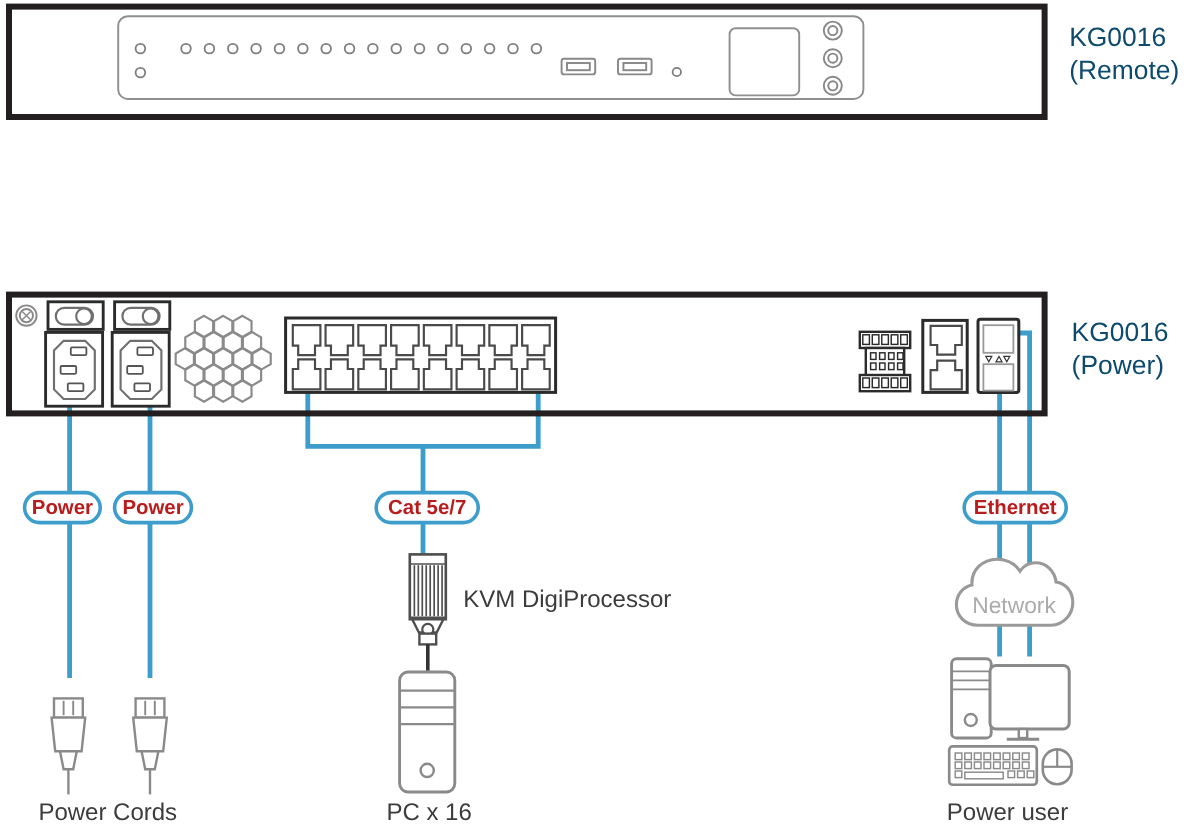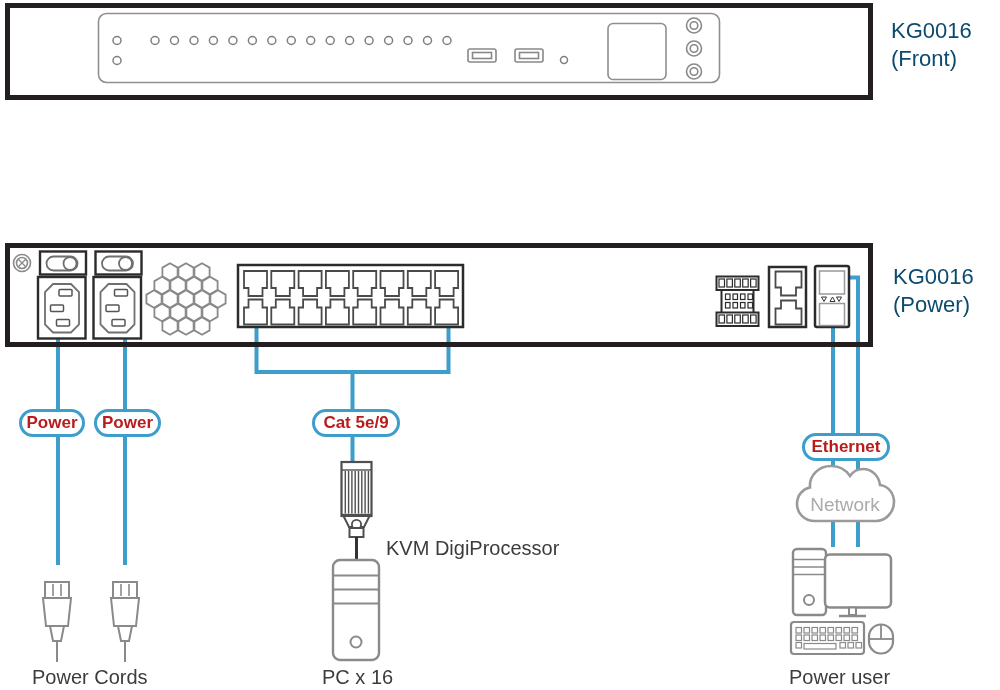--- a/index.html
+++ b/index.html
@@ -285,31 +285,31 @@
     <g>
       <rect x="869" y="624.5" width="24" height="29" rx="12" fill="#fff" stroke="#8a8a8a" stroke-width="2.2"></rect>
       <line x1="881" y1="624.5" x2="881" y2="639" stroke="#8a8a8a" stroke-width="1.8"></line>
       <line x1="869.5" y1="639" x2="892.5" y2="639" stroke="#8a8a8a" stroke-width="1.8"></line>
     </g>
   </g>
 </svg>
 
 <div class="panel-label" style="left:891px;top:17px;">
   <div>KG0016</div>
-  <div>(Front)</div>
+  <div>(Remote)</div>
 </div>
 
 <div class="panel-label" style="left:893px;top:263px;">
   <div>KG0016</div>
   <div>(Power)</div>
 </div>
 
 <div class="badge" style="left:19px;top:409px;width:66px;">Power</div>
 <div class="badge" style="left:94px;top:409px;width:67px;">Power</div>
-<div class="badge" style="left:312px;top:409px;width:88px;">Cat 5e/9</div>
-<div class="badge" style="left:802px;top:433px;width:88px;">Ethernet</div>
-
-<div class="cap" style="left:386px;top:489px;margin-top:48px;">KVM DigiProcessor</div>
+<div class="badge" style="left:312px;top:409px;width:88px;">Cat 5e/7</div>
+<div class="badge" style="left:802px;top:409px;width:88px;">Ethernet</div>
+
+<div class="cap" style="left:386px;top:489px;">KVM DigiProcessor</div>
 <div class="cap" style="left:32px;top:666px;text-align:right;">Power Cords</div>
 <div class="cap" style="left:322px;top:666px;">PC x 16</div>
 <div class="cap" style="left:789px;top:666px;">Power user</div>
 
 </div>
 
 </body></html>

